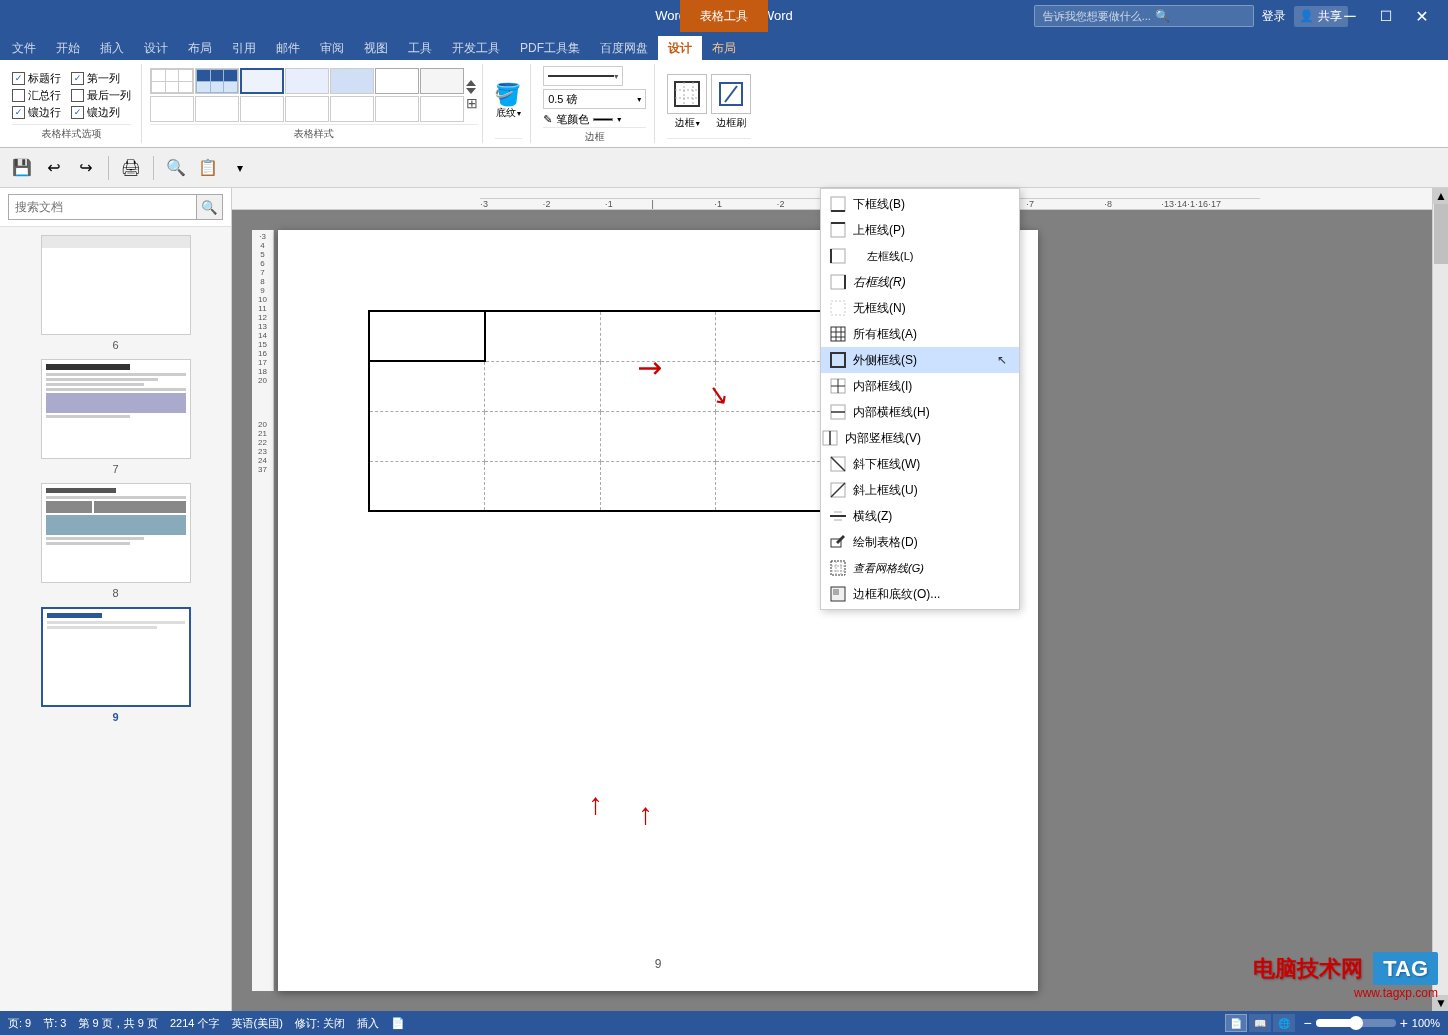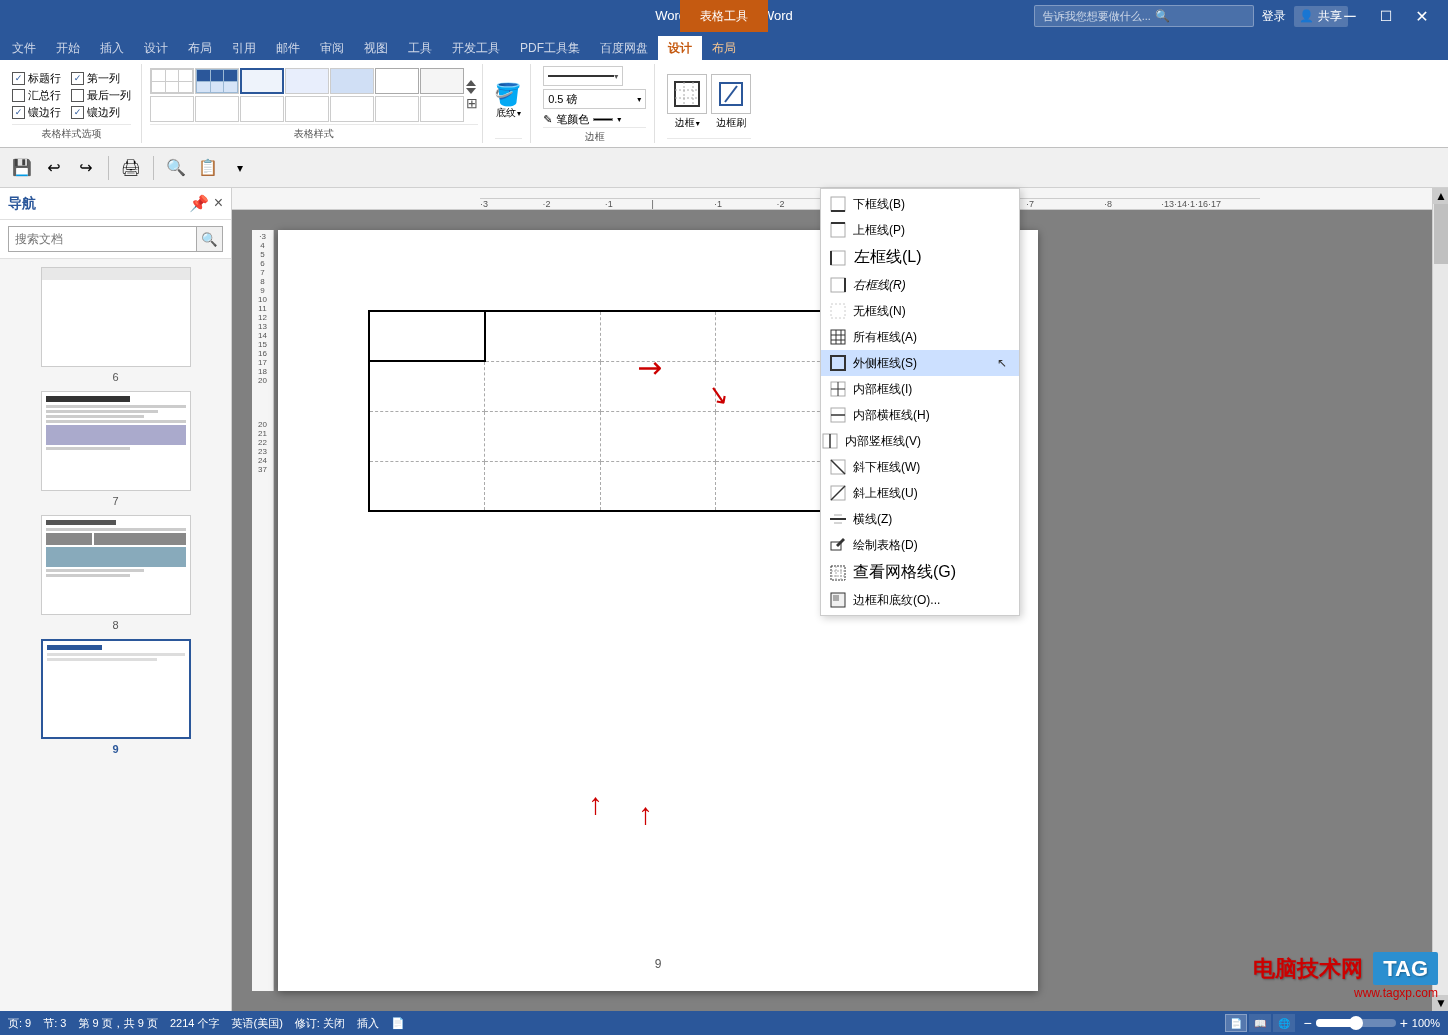--- a/index.html
+++ b/index.html
@@ -233,27 +233,20 @@
   <div style="width:28px;height:28px;display:flex;align-items:center;justify-content:center;cursor:pointer;border:1px solid transparent;border-radius:2px;font-size:16px;">🖨</div>
   <div style="width:1px;height:24px;background:#c0c0c0;margin:0 4px;"></div>
   <div style="width:28px;height:28px;display:flex;align-items:center;justify-content:center;cursor:pointer;border:1px solid transparent;border-radius:2px;font-size:16px;">🔍</div>
   <div style="width:28px;height:28px;display:flex;align-items:center;justify-content:center;cursor:pointer;border:1px solid transparent;border-radius:2px;font-size:16px;">📋</div>
   <div style="width:28px;height:28px;display:flex;align-items:center;justify-content:center;cursor:pointer;border:1px solid transparent;border-radius:2px;font-size:12px;">▾</div>
 </div>
 
 <div style="display:flex; height:calc(1035px - 32px - 28px - 88px - 40px - 24px);">
 
   <div style="width:232px; background:white; border-right:1px solid #d0d0d0; display:flex; flex-direction:column;">
-    <div style="display:flex; align-items:center; justify-content:space-between; padding:6px 8px; border-bottom:1px solid #e0e0e0;">
-      <span style="font-size:14px; font-weight:bold; color:#2b579a;">导航</span>
-      <div style="display:flex; gap:4px;">
-        <span style="cursor:pointer; color:#555; font-size:16px;">📌</span>
-        <span style="cursor:pointer; color:#555; font-size:16px;">×</span>
-      </div>
-    </div>
     <div style="padding:6px 8px; border-bottom:1px solid #e0e0e0;">
       <div style="display:flex; border:1px solid #aaa; height:26px;">
         <input type="text" style="flex: 1 1 0%; border: none; outline: none; padding: 0px 6px; font-size: 12px;" placeholder="搜索文档">
         <button style="width:26px;background:#f0f0f0;border:none;border-left:1px solid #aaa;cursor:pointer;display:flex;align-items:center;justify-content:center;">🔍</button>
       </div>
     </div>
 
     <div style="flex:1; overflow-y:auto; padding:8px; display:flex; flex-direction:column; gap:8px; background:#f5f5f5;">
 
       <div style="display:flex; flex-direction:column; align-items:center; gap:4px;">
@@ -414,21 +407,21 @@
     </div>
     <div style="display:flex;align-items:center;padding:4px 12px 4px 8px;cursor:pointer;font-size:12px;gap:6px;">
       <div style="width:18px;height:18px;display:flex;align-items:center;justify-content:center;">
         <svg width="16" height="16">
             <rect x="1" y="1" width="14" height="14" fill="none" stroke="#aaa" stroke-width="1"></rect>
             <line x1="1" y1="1" x2="15" y2="1" stroke="#333" stroke-width="2"></line>
           </svg>
       </div>
       <span>上框线(P)</span>
     </div>
-    <div style="display:flex;align-items:center;padding:4px 12px 4px 8px;cursor:pointer;font-size:16px;gap:7px;">
+    <div style="display:flex;align-items:center;padding:4px 12px 4px 8px;cursor:pointer;font-size:11px;gap:20px;">
       <div style="width:18px;height:18px;display:flex;align-items:center;justify-content:center;">
         <svg width="16" height="16">
             <rect x="1" y="1" width="14" height="14" fill="none" stroke="#aaa" stroke-width="1"></rect>
             <line x1="1" y1="1" x2="1" y2="15" stroke="#333" stroke-width="2"></line>
           </svg>
       </div>
       <span>左框线(L)</span>
     </div>
     <div style="display:flex;align-items:center;padding:4px 12px 4px 8px;cursor:pointer;font-size:12px;gap:6px;font-style:italic;">
       <div style="width:18px;height:18px;display:flex;align-items:center;justify-content:center;">
@@ -528,21 +521,21 @@
     </div>
     <div style="display:flex;align-items:center;padding:4px 12px 4px 8px;cursor:pointer;font-size:12px;gap:6px;">
       <div style="width:18px;height:18px;display:flex;align-items:center;justify-content:center;">
         <svg width="16" height="16">
             <rect x="1" y="5" width="10" height="8" fill="none" stroke="#333" stroke-width="1"></rect>
             <path d="M13 1 L15 3 L8 10 L6 8 Z" fill="#333"></path>
           </svg>
       </div>
       <span>绘制表格(D)</span>
     </div>
-    <div style="display:flex;align-items:center;padding:4px 12px 4px 8px;cursor:pointer;font-size:16px;gap:6px;">
+    <div style="display:flex;align-items:center;padding:4px 12px 4px 8px;cursor:pointer;font-size:11px;gap:6px;font-style:italic;">
       <div style="width:18px;height:18px;display:flex;align-items:center;justify-content:center;">
         <svg width="16" height="16">
             <rect x="1" y="1" width="14" height="14" fill="none" stroke="#333" stroke-width="1" stroke-dasharray="2,1"></rect>
             <line x1="6" y1="1" x2="6" y2="15" stroke="#aaa" stroke-width="1" stroke-dasharray="2,1"></line>
             <line x1="11" y1="1" x2="11" y2="15" stroke="#aaa" stroke-width="1" stroke-dasharray="2,1"></line>
             <line x1="1" y1="6" x2="15" y2="6" stroke="#aaa" stroke-width="1" stroke-dasharray="2,1"></line>
             <line x1="1" y1="11" x2="15" y2="11" stroke="#aaa" stroke-width="1" stroke-dasharray="2,1"></line>
           </svg>
       </div>
       <span>查看网格线(G)</span>

